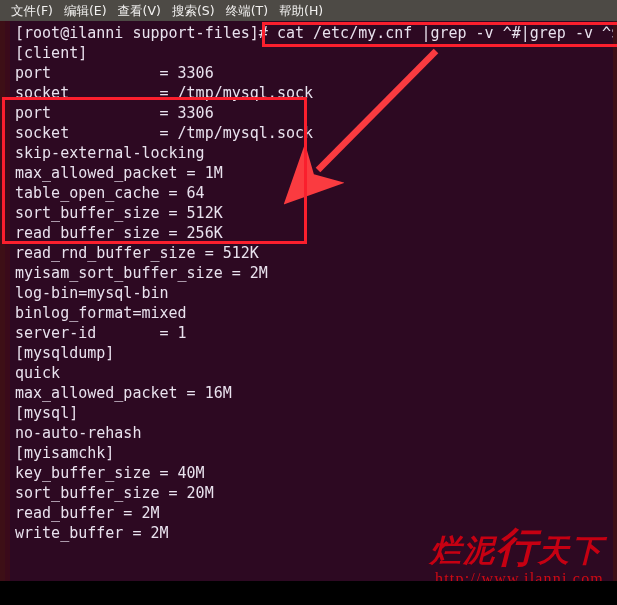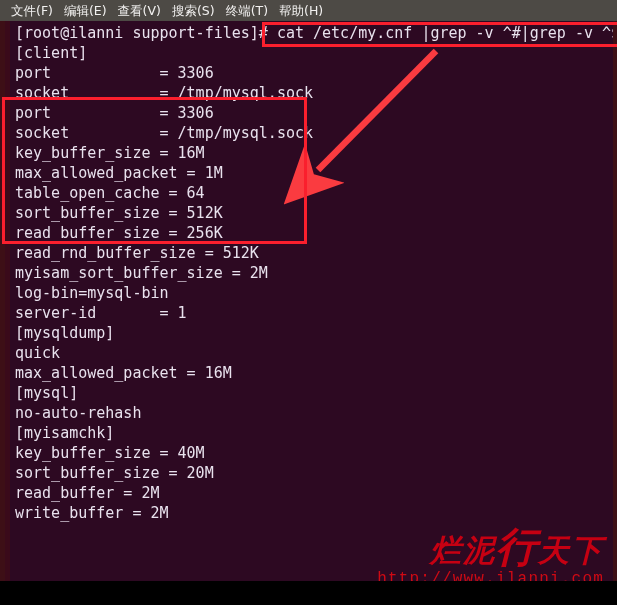--- a/index.html
+++ b/index.html
@@ -126,21 +126,21 @@
     line-height: 34px;
     letter-spacing: 2px;
     white-space: nowrap;
   }
   #wm-cn .big {
     font-size: 41px;
     letter-spacing: 1px;
   }
   #wm-url {
     color: #cf0a14;
-    font-family: Liberation Mono, monospace;
+    font-family: Liberation Serif, serif;
     font-size: 16px;
     line-height: 20px;
     letter-spacing: 1.2px;
     white-space: nowrap;
     margin-top: 2px;
   }
 </style>
 </head>
 <body>
 
@@ -157,28 +157,29 @@
 
   <div id="term-outer">
     <div id="term">
       <div id="lines">
           <div class="tline">[root@ilanni support-files]# cat /etc/my.cnf |grep -v ^#|grep -v ^$</div>
           <div class="tline">[client]</div>
           <div class="tline">port            = 3306</div>
           <div class="tline">socket          = /tmp/mysql.sock</div>
           <div class="tline">port            = 3306</div>
           <div class="tline">socket          = /tmp/mysql.sock</div>
-          <div class="tline">key_buffer_size = 16M</div>
+          <div class="tline">skip-external-locking</div>
           <div class="tline">max_allowed_packet = 1M</div>
           <div class="tline">table_open_cache = 64</div>
           <div class="tline">sort_buffer_size = 512K</div>
           <div class="tline">read_buffer_size = 256K</div>
           <div class="tline">read_rnd_buffer_size = 512K</div>
           <div class="tline">myisam_sort_buffer_size = 2M</div>
           <div class="tline">log-bin=mysql-bin</div>
+          <div class="tline">binlog_format=mixed</div>
           <div class="tline">server-id       = 1</div>
           <div class="tline">[mysqldump]</div>
           <div class="tline">quick</div>
           <div class="tline">max_allowed_packet = 16M</div>
           <div class="tline">[mysql]</div>
           <div class="tline">no-auto-rehash</div>
           <div class="tline">[myisamchk]</div>
           <div class="tline">key_buffer_size = 40M</div>
           <div class="tline">sort_buffer_size = 20M</div>
           <div class="tline">read_buffer = 2M</div>

